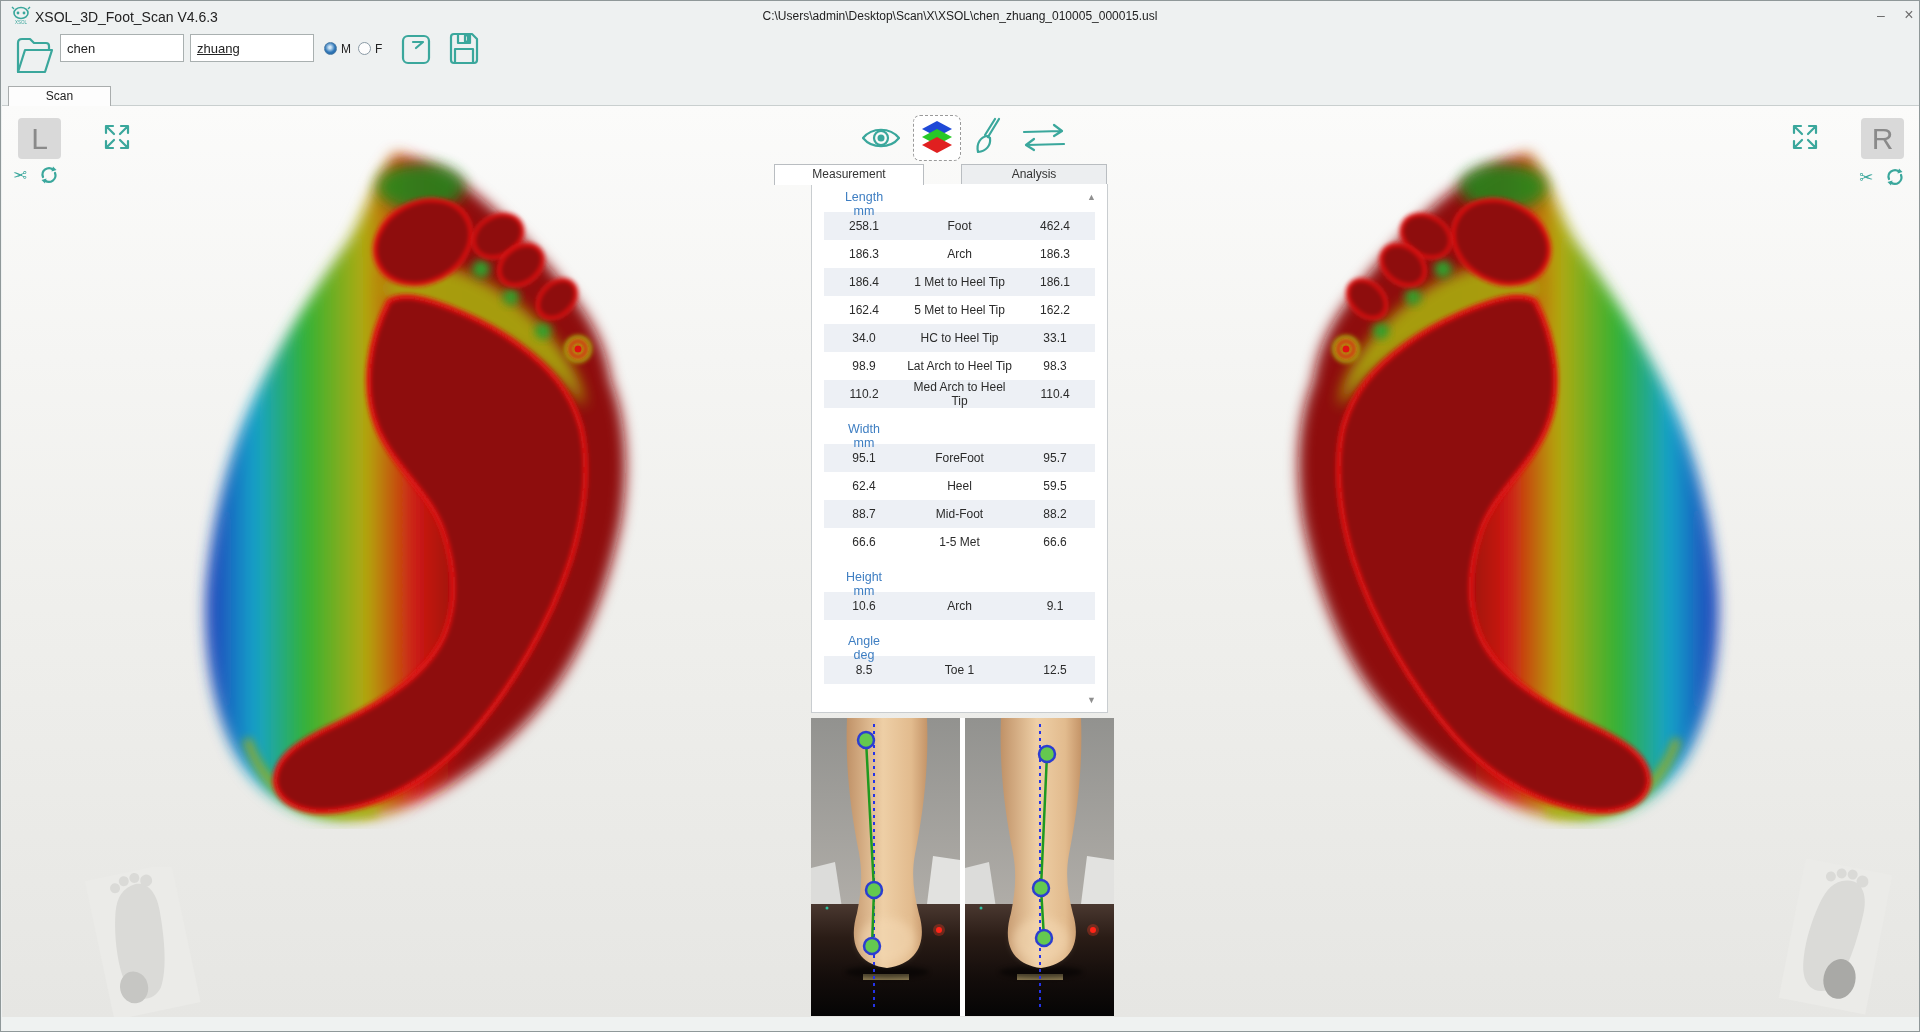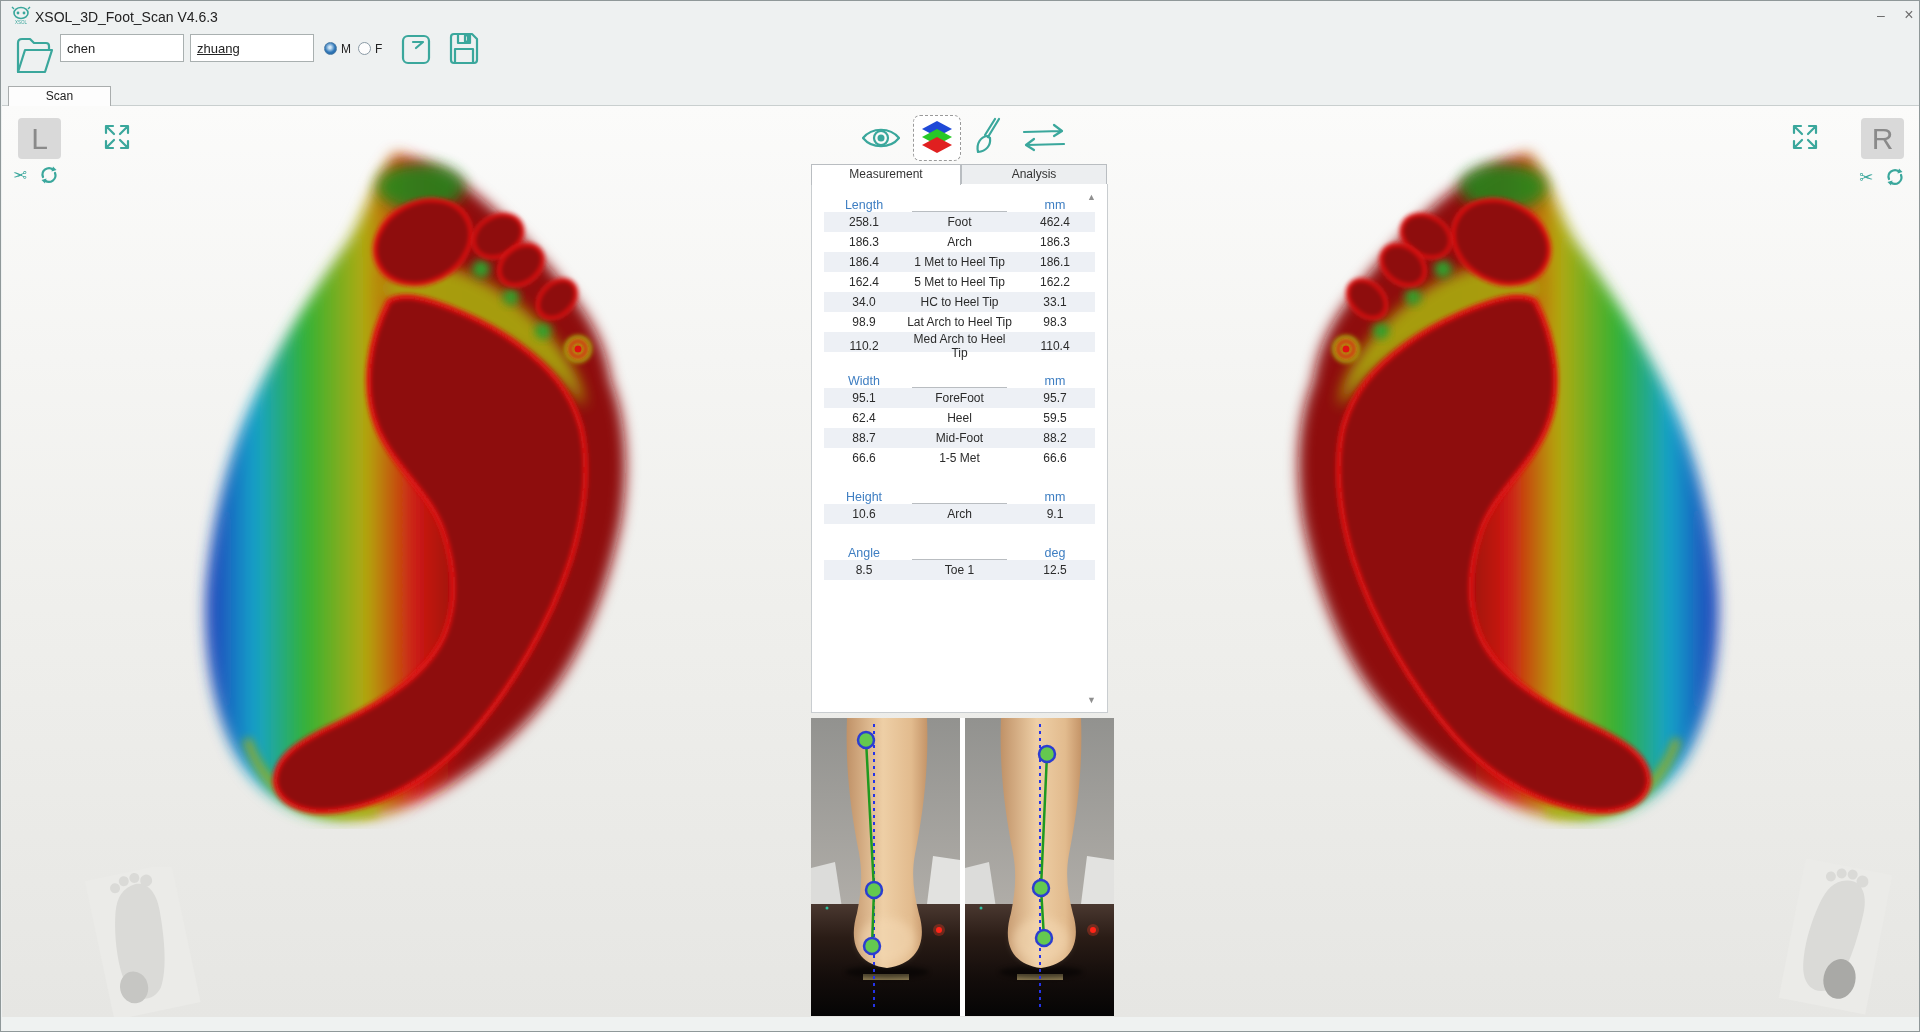--- a/index.html
+++ b/index.html
@@ -23,26 +23,26 @@
   
   .lr{position:absolute;width:43px;height:41px;background:#d9d9d9;border-radius:4px;color:#8a8a8a;font-size:30px;text-align:center;line-height:41px;}
   .cut{position:absolute;color:#3aa79c;font-size:17px;transform:scaleX(-1);}
   .cut.r{transform:none;}
   
   .ptab{position:absolute;top:163px;height:21px;box-sizing:border-box;border:1px solid #b9bdc1;font-size:12px;color:#333;text-align:center;line-height:19px;cursor:pointer;}
   .ptab.active{background:#fff;border-bottom:none;z-index:3;}
   .ptab.idle{background:#eceef0;}
   .pbody{position:absolute;left:810px;top:183px;width:297px;height:529px;background:#fff;border:1px solid #c9cdd0;border-top:none;box-sizing:border-box;padding-top:6px;overflow:hidden;z-index:2;}
   .m-section{margin:0 0 14px 0;}
-  .m-head{display:flex;align-items:flex-end;height:22px;padding:0 12px;}
+  .m-head{display:flex;align-items:flex-start;height:22px;padding:0 12px;flex-direction:column;}
   .m-title{width:80px;text-align:center;color:#3e7ec2;font-size:12.5px;}
   .hline{flex:1;height:1px;background:#b9bdc1;margin:0 8px;}
   .m-unit{width:80px;text-align:center;color:#3e7ec2;font-size:12.5px;}
   .m-rows{padding:0 12px;}
-  .m-row{display:grid;grid-template-columns:80px 1fr 80px;height:20px;align-items:center;font-size:12px;color:#2b2b2b;}
+  .m-row{display:grid;grid-template-columns:80px 1fr 80px;height:28px;align-items:center;font-size:12px;color:#2b2b2b;}
   .m-row:nth-child(odd){background:#edf0f5;}
   .m-cell{text-align:center;}
   .scroll-arrow{position:absolute;color:#8f8f8f;font-size:9px;z-index:4;cursor:pointer;}
   
   .photos{position:absolute;left:810px;top:717px;width:303px;height:298px;background:#fff;display:flex;gap:5px;}
   .photo{width:149px;height:298px;position:relative;}
   
   .foot{position:absolute;width:465px;height:690px;top:138px;}
   .foot.rgt{transform:scaleX(-1);}
   .thumb{position:absolute;}
@@ -126,20 +126,21 @@
 
   <div class="titlebar">
     <svg class="abs" style="left:10px;top:5px" width="20" height="20" viewBox="0 0 20 20">
       <ellipse cx="10" cy="7" rx="7" ry="5.5" fill="none" stroke="#3aa79c" stroke-width="1.6"></ellipse>
       <circle cx="7" cy="7" r="1.4" fill="#3aa79c"></circle>
         <circle cx="13" cy="7" r="1.4" fill="#3aa79c"></circle>
       <path d="M3,3 L1,1 M17,3 L19,1" stroke="#3aa79c" stroke-width="1.4"></path>
       <text x="10" y="18" font-size="4.5" fill="#3aa79c" text-anchor="middle" font-family="Liberation Sans, sans-serif">XSOL</text>
     </svg>
     <div class="app-title">XSOL_3D_Foot_Scan V4.6.3</div>
+    <div class="file-path">C:\Users\admin\Desktop\Scan\X\XSOL\chen_zhuang_010005_000015.usl</div>
     <div class="winbtn" style="left:1868px">–</div>
     <div class="winbtn" style="left:1896px;font-size:16px">×</div>
   </div>
 
   <div>
     <svg class="abs toolbtn" style="left:14px;top:33px" width="38" height="42" viewBox="0 0 38 42">
       <path class="teal" stroke-width="2.6" d="M3,38 L3,9 Q3,5 7,5 L15,5 L19,9 L31,9 Q34,9 34,12 L34,16"></path>
       <path class="teal" stroke-width="2.6" d="M3,38 L10,16 L37,16 L30,38 Z"></path>
     </svg>
     <input class="input" style="left: 59px; top: 33px; width: 124px;" value="chen">
@@ -212,21 +213,21 @@
     <svg width="465" height="690" viewBox="0 0 465 690">
         <use href="#footShape"></use>
       </svg>
   </div>
   <div class="foot rgt abs" style="left:1277px">
     <svg width="465" height="690" viewBox="0 0 465 690">
         <use href="#footShape"></use>
       </svg>
   </div>
 
-  <div class="ptab active" style="left:810px;width:150px">Measurement</div>
+  <div class="ptab active" style="left:773px;width:150px">Measurement</div>
   <div class="ptab idle" style="left:960px;width:146px">Analysis</div>
   <div class="pbody">
     <div>
     <div class="m-section">
       <div class="m-head">
         <span class="m-title">Length</span>
         <span class="hline"></span>
         <span class="m-unit">mm</span>
       </div>
       <div class="m-rows">

